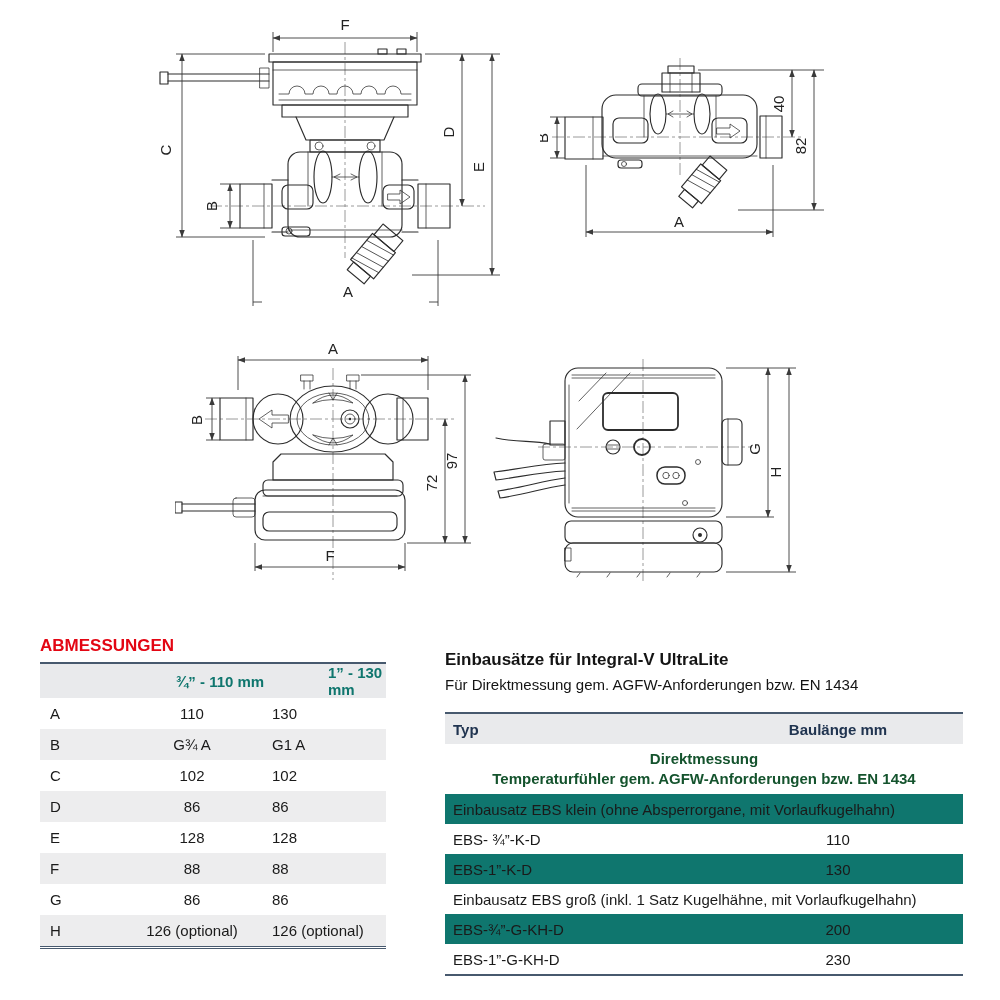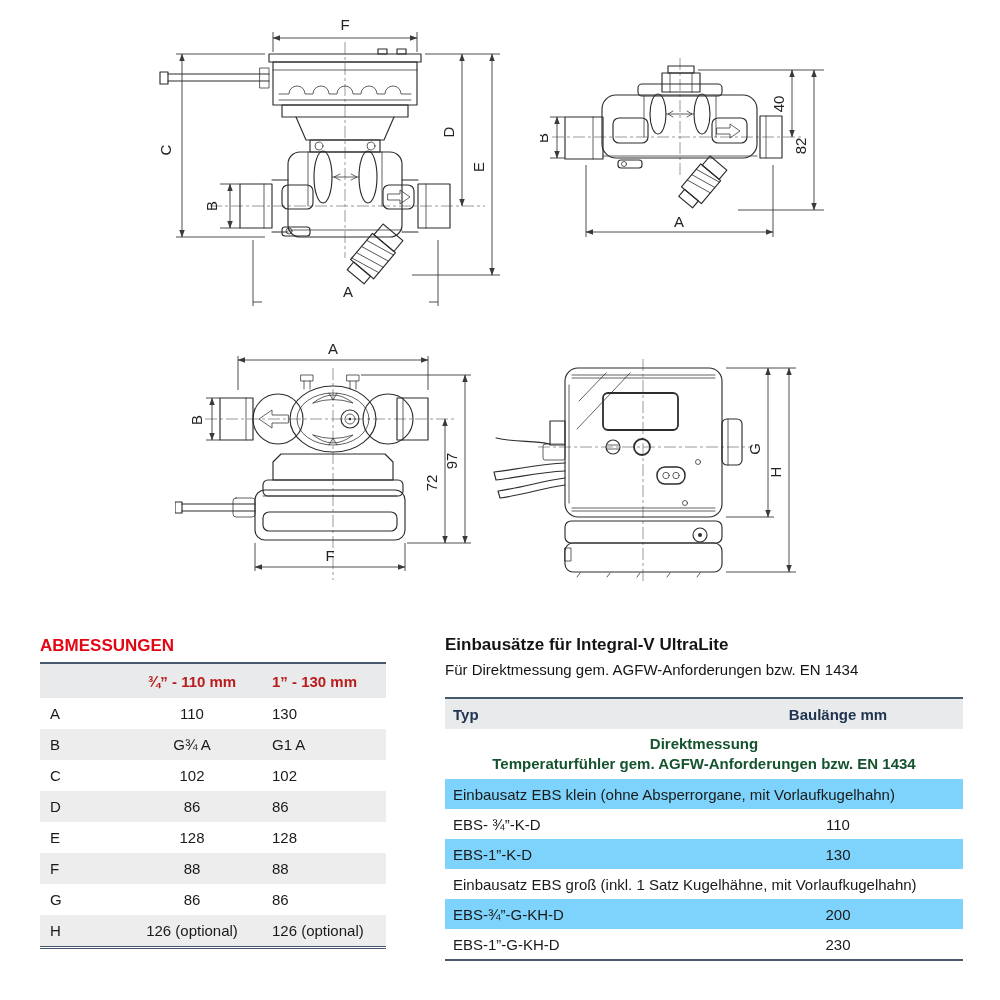--- a/index.html
+++ b/index.html
@@ -11,35 +11,35 @@
   
   .o {stroke:#2d2d2d;stroke-width:1.15;fill:none;stroke-linejoin:round;stroke-linecap:round;}
   .o2{stroke:#2d2d2d;stroke-width:0.75;fill:none;stroke-linejoin:round;}
   .dim{stroke:#3a3a3a;stroke-width:0.9;fill:none;}
   .cl {stroke:#808080;stroke-width:0.8;fill:none;stroke-dasharray:12 3 3 3;}
   .dl {font-size:15px;fill:#222;}
   
   .abm{position:absolute;left:40px;top:636px;width:346px;}
   .abm-title{color:#e30613;font-weight:bold;font-size:17px;line-height:20px;margin:0 0 6px 0;}
   .abm-table{border-top:2px solid #47596e;border-bottom:3px double #47596e;font-size:15px;}
-  .abm-hrow{display:flex;align-items:center;height:34px;background:#e9eaec;font-weight:bold;color:#b91c1c;}
+  .abm-hrow{display:flex;align-items:center;height:34px;background:#e9eaec;font-weight:bold;color:#0f766e;gap:28px;}
   .abm-row{display:flex;align-items:center;height:31px;}
   .abm-row.shaded{background:#ededee;}
   .ac0{width:72px;padding-left:10px;box-sizing:border-box;}
   .ac1{width:160px;text-align:center;}
   .ac2{flex:1;text-align:left;}
   
   .ein{position:absolute;left:445px;top:634px;width:518px;}
-  .ein-title{font-size:17px;font-weight:bold;line-height:20px;margin:1px 0 5px 0;color:#141414;}
+  .ein-title{font-size:17px;font-weight:bold;line-height:20px;margin:16px 0 5px 0;color:#141414;}
   .ein-sub{font-size:15px;line-height:19px;margin:0 0 18px 0;color:#141414;}
   .ein-table{border-top:2px solid #47596e;border-bottom:2px solid #47596e;font-size:15px;}
   .ein-hrow{display:flex;align-items:center;height:30px;background:#e9eaec;font-weight:bold;color:#203450;}
   .ein-group{padding:5px 8px;font-weight:bold;color:#14532d;line-height:20px;text-align:center;}
   .ein-row{display:flex;align-items:center;height:30px;}
-  .ein-row.shaded{background:#7dd3fc;}
+  .ein-row.shaded{background:#0f766e;}
   .ec0{flex:1;padding-left:8px;box-sizing:border-box;}
   .ec1{width:250px;text-align:center;}
 </style>
 </head>
 <body>
 
 <svg class="draw" style="left:60px;top:10px" width="460" height="310" viewBox="0 0 460 310">
   <defs>
     <marker id="m1" viewBox="0 0 10 10" refX="9" refY="5" markerWidth="9" markerHeight="9" orient="auto-start-reverse">
       <path d="M0 1.5 L9.5 5 L0 8.5 z" fill="#3a3a3a"></path>

